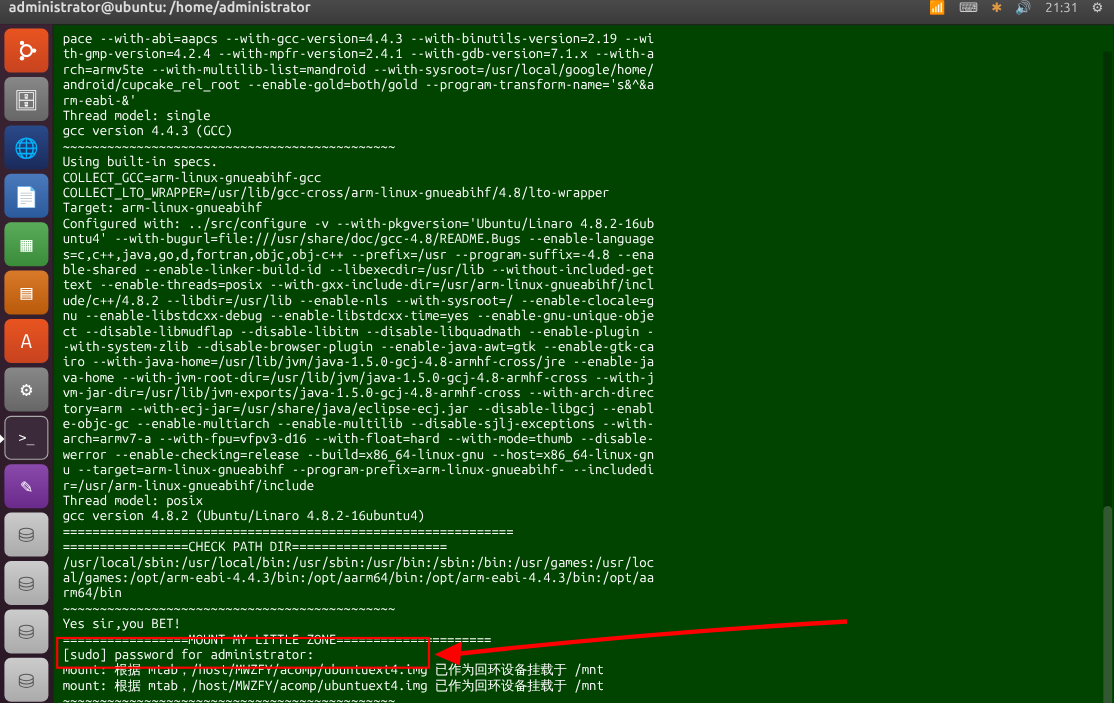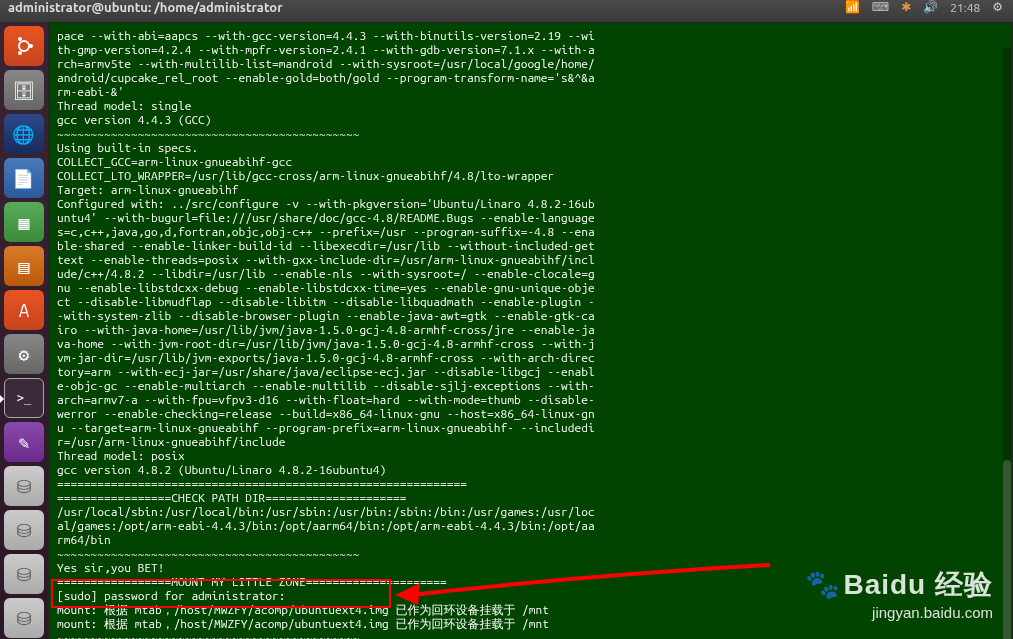--- a/index.html
+++ b/index.html
@@ -111,21 +111,21 @@
 </head>
 <body>
 
 <div class="titlebar">
   <span class="title">administrator@ubuntu: /home/administrator</span>
   <div class="status-right">
     <span>📶</span>
     <span>⌨</span>
     <span style="color:#d94">✱</span>
     <span>🔊</span>
-    <span>21:48</span>
+    <span>21:31</span>
     <span>⚙</span>
   </div>
 </div>
 
 <div class="launcher">
   <div class="launcher-item ubuntu">
       <svg viewBox="0 0 24 24">
         <circle cx="12" cy="12" r="5" fill="none" stroke="#fff" stroke-width="2"></circle>
         <circle cx="19" cy="12" r="2" fill="#fff"></circle>
         <circle cx="8" cy="5" r="2" fill="#fff"></circle>
@@ -202,15 +202,13 @@
   </div>
 </div>
 
 <div class="red-box"></div>
 <svg class="red-arrow" width="400" height="80">
   <path d="M 380 10 Q 200 20 20 40" stroke="#ff0000" stroke-width="4" fill="none"></path>
   <polygon points="5,40 30,28 28,50" fill="#ff0000"></polygon>
 </svg>
 
 <div class="watermark">
-  <div class="logo"><span class="paw">🐾</span><span>Baidu 经验</span></div>
-  <div class="sub">jingyan.baidu.com</div>
 </div>
 
 </body></html>

